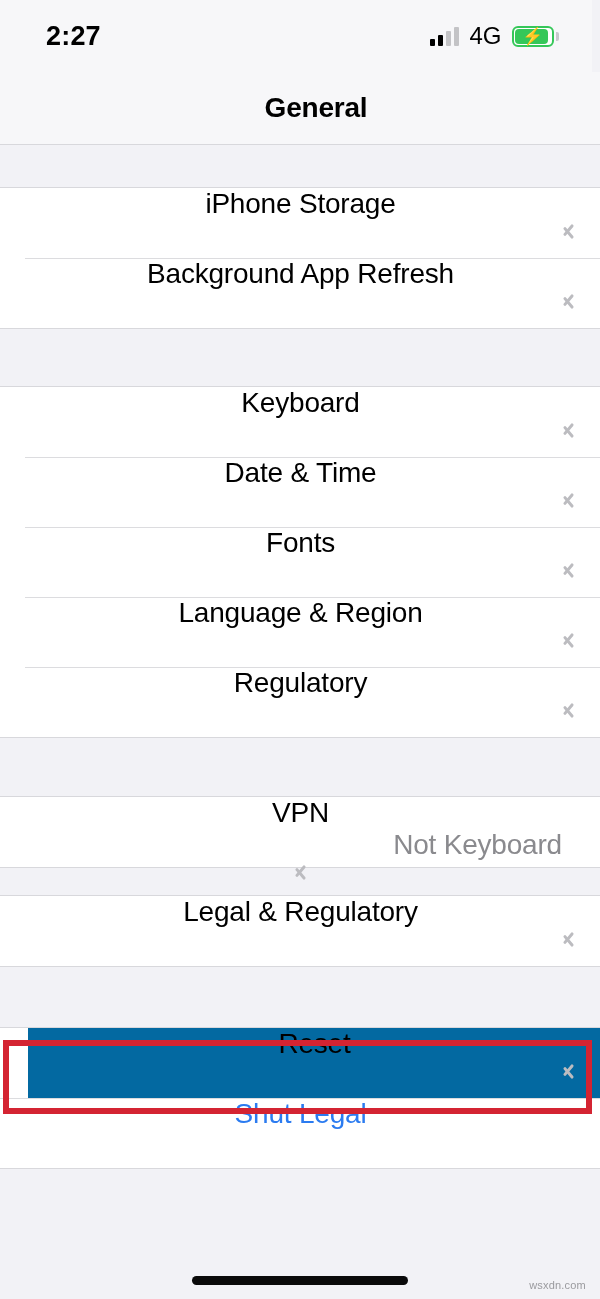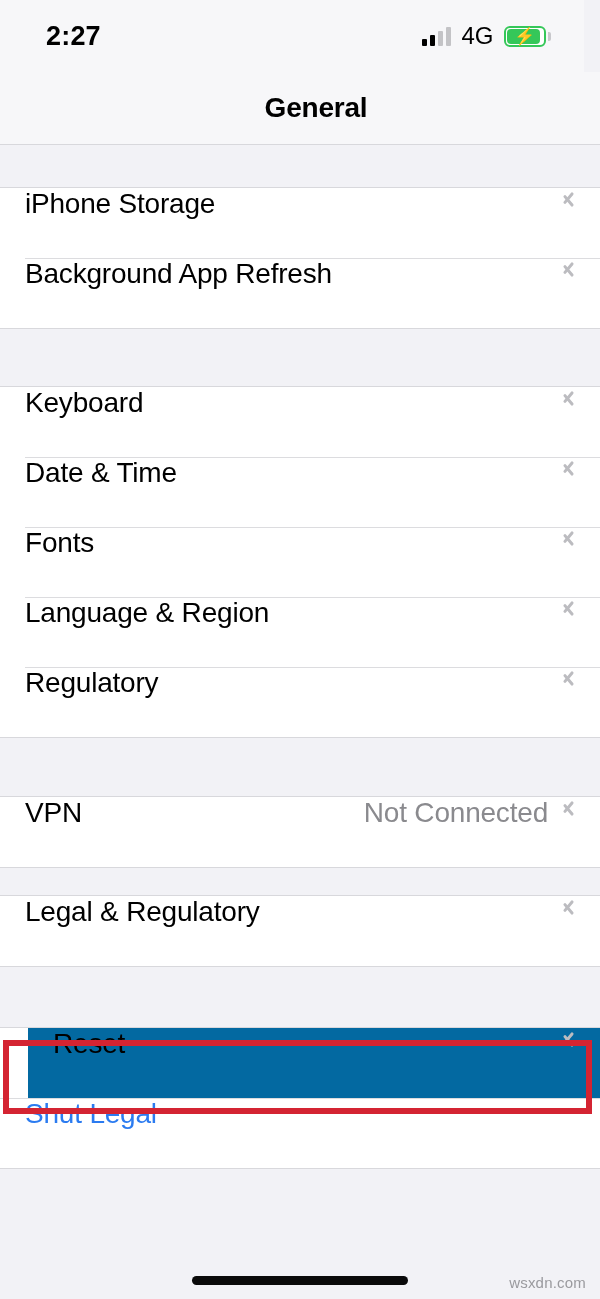--- a/index.html
+++ b/index.html
@@ -11,21 +11,21 @@
   }
   #screen {
     position:relative;
     width:600px; height:1299px;
     background:#f2f2f6;
     overflow:hidden;
   }
 
   
   .statusbar {
-    position:absolute; top:0; left:0; right:16px; height:72px;
+    position:absolute; top:0; left:0; right:8px; height:72px;
     background:#f7f7f9;
     display:flex; align-items:center; justify-content:space-between;
     padding:0 38px 0 46px;
   }
   .status-time {
     font-size:27px; font-weight:bold; color:#000;
     letter-spacing:0.2px;
   }
   .status-right { display:flex; align-items:center; gap:11px;justify-content:space-between; }
 
@@ -89,25 +89,26 @@
     padding-left:32px;
   }
 
   
   .list { position:absolute; top:145px; left:0; right:0; bottom:0; }
   .gap { background:#f2f2f6; }
   .group { background:#fff; border-top:1px solid #d8d8dc; border-bottom:1px solid #d8d8dc; }
 
   .row {
     position:relative;
-    display:flex; 
+    display:flex; align-items:center;
     height:70px;
     padding:0 24px 0 25px;
     background:#fff;
     cursor:pointer;
+    flex-direction:column;
   }
   .row + .row::before {
     content:""; position:absolute; left:25px; right:0; top:0;
     height:1px; background:#dcdcdf;
   }
   .row-label {
     font-size:28px; color:#000; letter-spacing:-0.2px;
     white-space:nowrap;
   }
   .row-label.blue { color:#2b7bf0; }
@@ -141,21 +142,21 @@
   }
 
   
   .home-indicator {
     position:absolute; left:50%; transform:translateX(-50%);
     bottom:14px; width:216px; height:9px;
     background:#0a0a0a; border-radius:5px;
   }
   .watermark {
     position:absolute; right:14px; bottom:8px;
-    font-size:15px; color:#9a9a9e; letter-spacing:0.2px;
+    font-size:11px; color:#9a9a9e; letter-spacing:0.2px;
   }
 </style>
 </head>
 <body>
 
 <div id="screen">
 
   <div class="statusbar">
     <div class="status-time">2:27</div>
     <div class="status-right">
@@ -212,21 +213,21 @@
         </div>
         <div class="row">
           <div class="row-label">Regulatory</div>
           <div class="chev"></div>
         </div>
       </div>
       <div class="gap" style="height: 58px;"></div>
       <div class="group">
         <div class="row">
           <div class="row-label">VPN</div>
-          <div class="row-value">Not Connected</div>
+          <div class="row-value">Not Keyboard</div>
           <div class="chev"></div>
         </div>
       </div>
       <div class="gap" style="height: 27px;"></div>
       <div class="group">
         <div class="row">
           <div class="row-label">Legal &amp; Regulatory</div>
           <div class="chev"></div>
         </div>
       </div>

